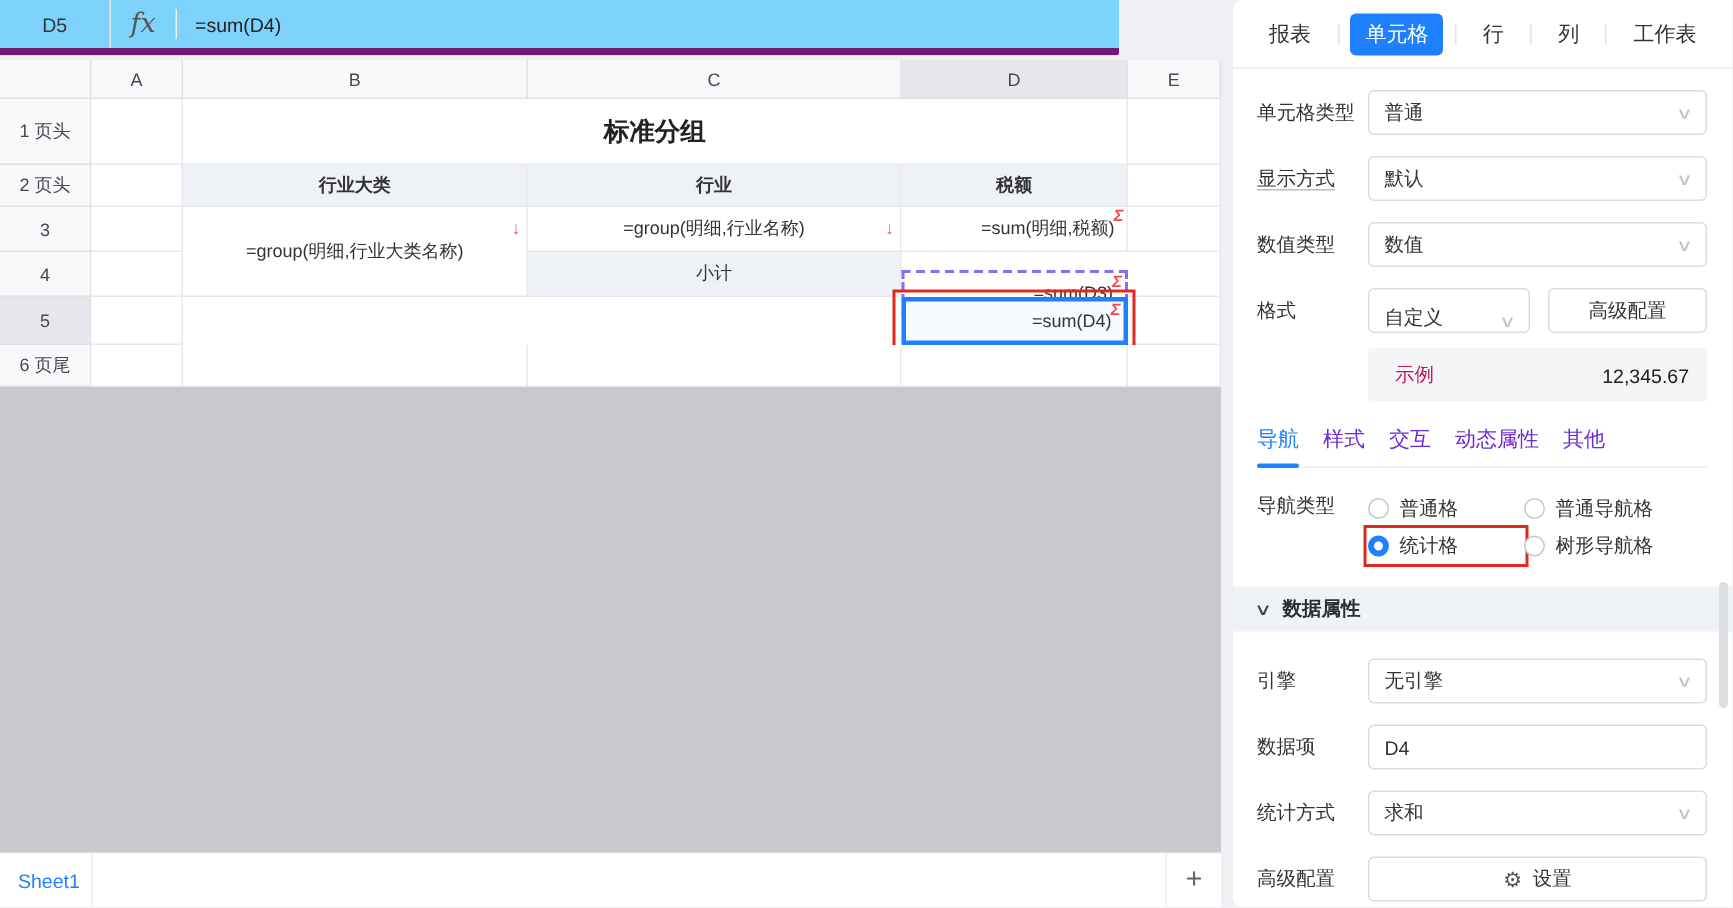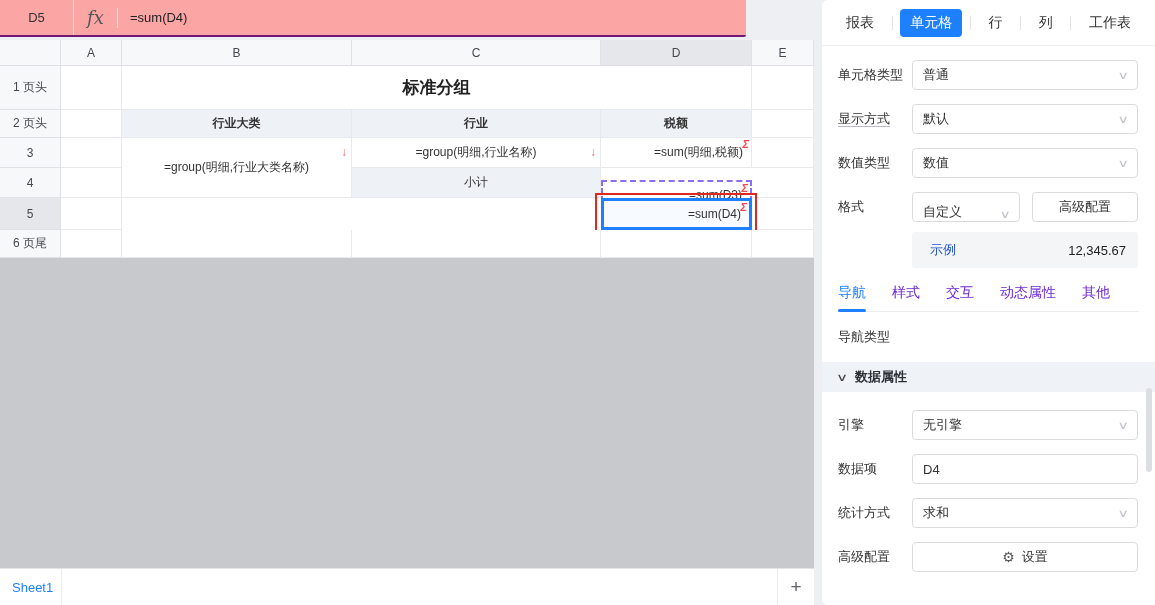--- a/index.html
+++ b/index.html
@@ -7,21 +7,21 @@
   body {
     font-family:"Liberation Sans","DejaVu Sans",sans-serif;
     background:#edeff2; color:#333; overflow:hidden; position:relative;
     font-size:13px;
   }
   .app { position:absolute; inset:0; }
 
   
   .formula-bar {
     position:absolute; left:0; top:0; width:746px; height:37px;
-    background:#fca5a5; border-bottom:2px solid #701a75; border-radius:0 0 2px 0;
+    background:#7dd3fc; border-bottom:5px solid #701a75; border-radius:0 0 2px 0;
     display:flex; align-items:center;
   }
   .name-box { width:74px; height:100%; display:flex; align-items:center; justify-content:center;
     border-right:1px solid #e6e7e9; font-size:13px; color:#333; }
   .fx-icon { width:44px; text-align:center; font-style:italic; font-family:"DejaVu Serif",serif;
     color:#555; font-size:18px; border-right:1px solid #f0f0f2; height:20px; line-height:20px; }
   .formula-text { padding-left:12px; font-size:13px; color:#222; }
 
   
   .sheet { position:absolute; left:0; top:40px; width:814px; height:218px; background:#fff; }
@@ -67,24 +67,24 @@
   .form-label.help { text-decoration:underline; text-underline-offset:3px; text-decoration-color:#b9bcc2; }
   .control { flex:1; height:30px; border:1px solid #d9dbdf; border-radius:4px; display:flex;
     align-items:center; padding:0 10px; font-size:13px; color:#333; position:relative; background:#fff; }
   .control .chev { position:absolute; right:10px; color:#c0c3c9; font-size:11px; transform:scaleX(1.4); }
   .btn { height:30px; border:1px solid #d9dbdf; border-radius:4px; background:#fff; display:flex;
     align-items:center; justify-content:center; font-size:13px; color:#333; }
   .fmt-row .control { flex:0 0 108px;align-items:flex-end; }
   .fmt-row .btn { flex:1; margin-left:12px; }
   .sample-box { margin:10px 17px 0 90px; height:36px; background:#f4f5f7; border-radius:3px;
     display:flex; align-items:center; justify-content:space-between; padding:0 12px 0 18px; }
-  .sample-label { color:#1d4ed8; font-size:13px; }
+  .sample-label { color:#be185d; font-size:13px; }
   .sample-value { color:#222; font-size:13px; }
 
-  .sub-tabs { display:flex; align-items:center; margin:16px 16px 0 16px; gap:26px;
+  .sub-tabs { display:flex; align-items:center; margin:16px 16px 0 16px; gap:16px;
     border-bottom:1px solid #ededf0; padding-bottom:9px; }
   .stab { font-size:14px; color:#6d28d9; position:relative; white-space:nowrap; }
   .stab.active { color:#1e80ff; }
   .stab.active::after { content:""; position:absolute; left:0; right:0; bottom:-10px; height:3px;
     background:#1e80ff; border-radius:2px; }
 
   .nav-type-row { display:flex; margin:16px 17px 0 16px; }
   .radio-grid { display:grid; grid-template-columns:104px auto; row-gap:3px; }
   .radio-item { display:flex; align-items:center; gap:7px; font-size:13px; color:#333; height:22px; }
   .radio { width:14px; height:14px; border-radius:50%; border:1px solid #c6c9cf; background:#fff; flex-shrink:0; }
@@ -237,20 +237,38 @@
     <div class="sub-tabs">
       <div class="stab active">导航</div>
       <div class="stab">样式</div>
       <div class="stab">交互</div>
       <div class="stab">动态属性</div>
       <div class="stab">其他</div>
     </div>
 
     <div class="nav-type-row">
       <div class="form-label">导航类型</div>
+      <div class="radio-grid">
+        <div class="radio-item">
+          <span class="radio"></span>
+          <span>普通格</span>
+        </div>
+        <div class="radio-item">
+          <span class="radio"></span>
+          <span>普通导航格</span>
+        </div>
+        <div class="radio-item red-outline">
+          <span class="radio on"></span>
+          <span>统计格</span>
+        </div>
+        <div class="radio-item">
+          <span class="radio"></span>
+          <span>树形导航格</span>
+        </div>
+      </div>
     </div>
 
     <div class="section-hd">
       <span class="chev-down">∨</span>
       <span>数据属性</span>
     </div>
 
     <div class="form-row" style="margin-top:18px;">
       <div class="form-label">引擎</div>
       <div class="control">

